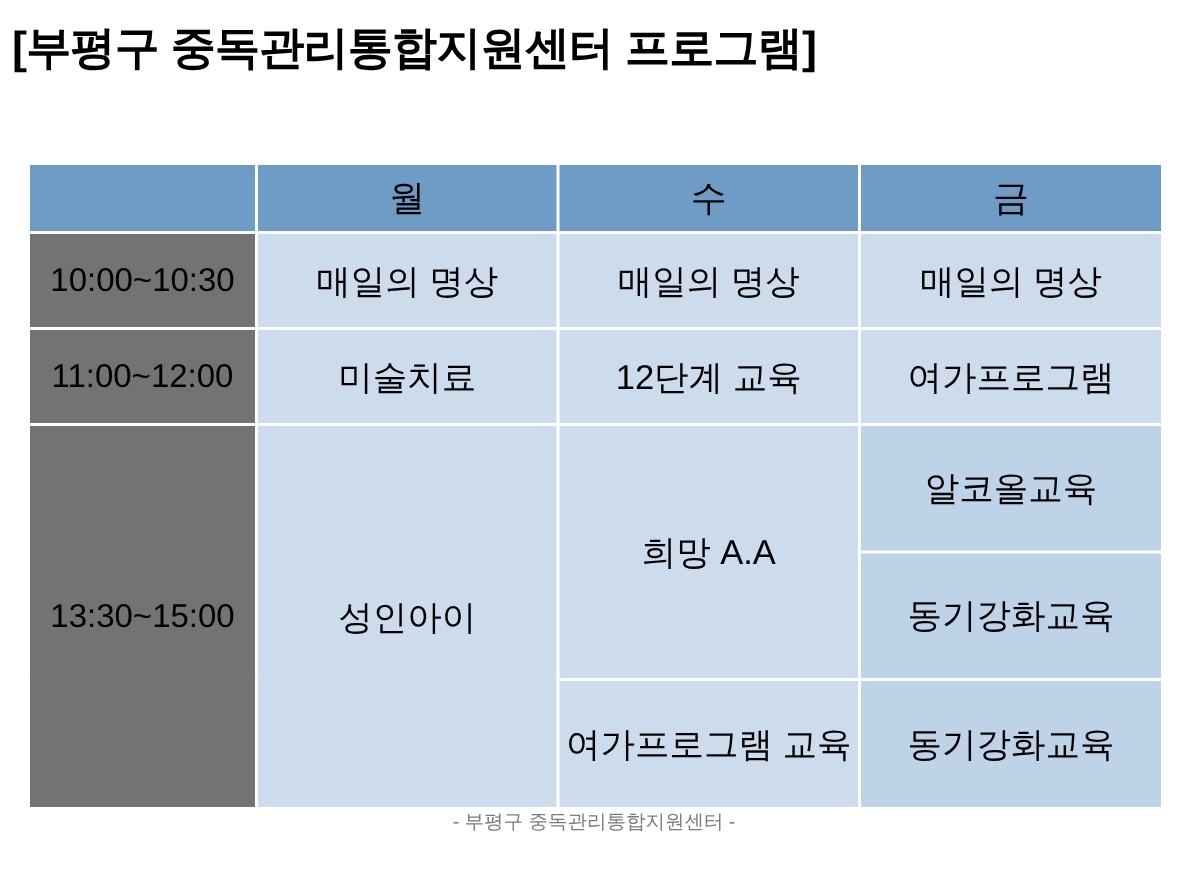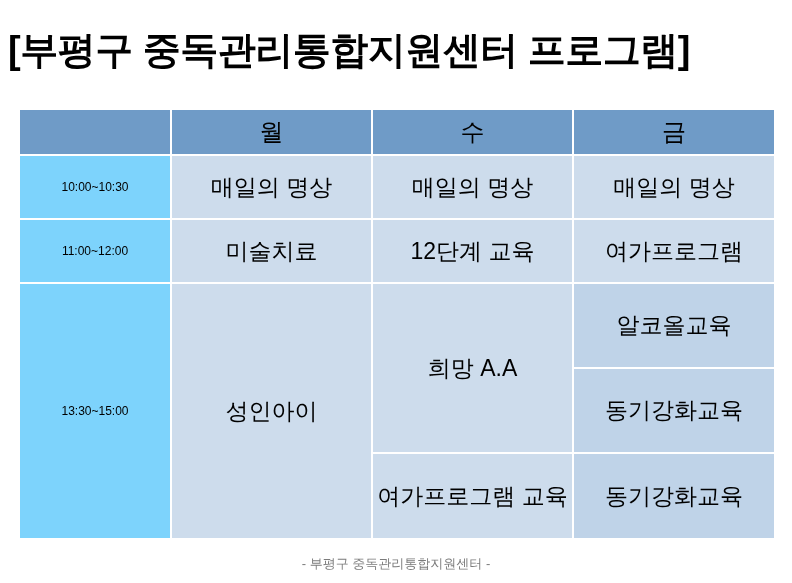--- a/index.html
+++ b/index.html
@@ -11,22 +11,22 @@
     height: 583px;
     background: #ffffff;
     font-family: "Liberation Sans", sans-serif;
     position: relative;
     overflow: hidden;
   }
 
   #page-title {
     position: absolute;
     left: 8px;
-    top: 25px;
-    font-size: 38px;
+    top: 12px;
+    font-size: 30px;
     font-weight: bold;
     color: #000000;
     letter-spacing: -0.5px;
     white-space: nowrap;
   }
 
   #schedule-table {
     position: absolute;
     left: 18px;
     top: 108px;
@@ -50,22 +50,22 @@
     height: 44px;
     font-size: 24px;
     font-weight: bold;
     color: #ffffff;
   }
   .head-corner {
     background: #6f9bc7;
   }
 
   .time-cell {
-    background: #7dd3fc;
-    font-size: 12px;
+    background: #737373;
+    font-size: 22px;
     width: 152px;
   }
 
   .body-cell {
     background: #cddcec;
     font-size: 23px;
     line-height: 1.25;
   }
 
   .body-cell-alt {
@@ -77,21 +77,21 @@
   .row-1 td { height: 62px; }
   .row-2 td { height: 62px; }
 
   .tall-left { height: 250px; margin-top: 42px; }
   .sub-cell { height: 83px; margin-top: 39px; }
 
   #footer-note {
     position: absolute;
     left: 0;
     right: 0;
-    bottom: 10px;
+    bottom: 26px;
     text-align: center;
     font-size: 13px;
     color: #7b7b7b;
   }
 </style>
 </head>
 <body>
 
 <div id="page-title">[부평구 중독관리통합지원센터 프로그램]</div>
 

